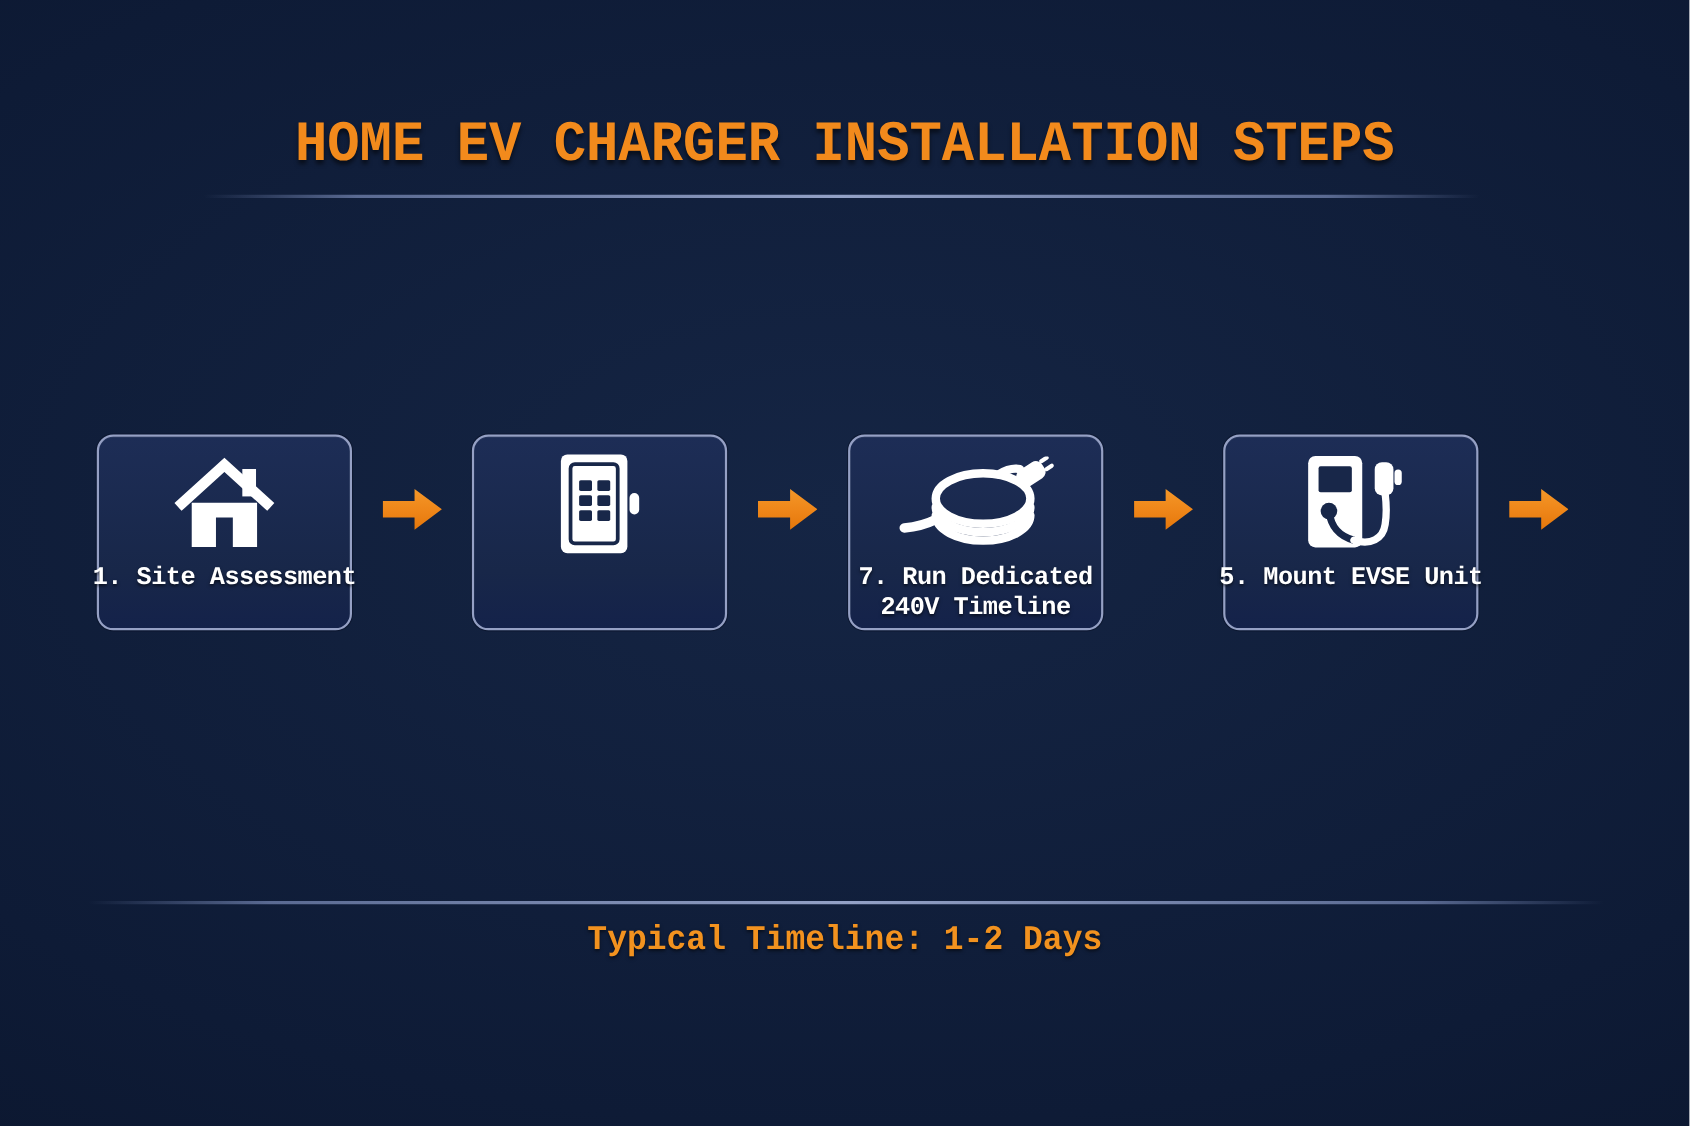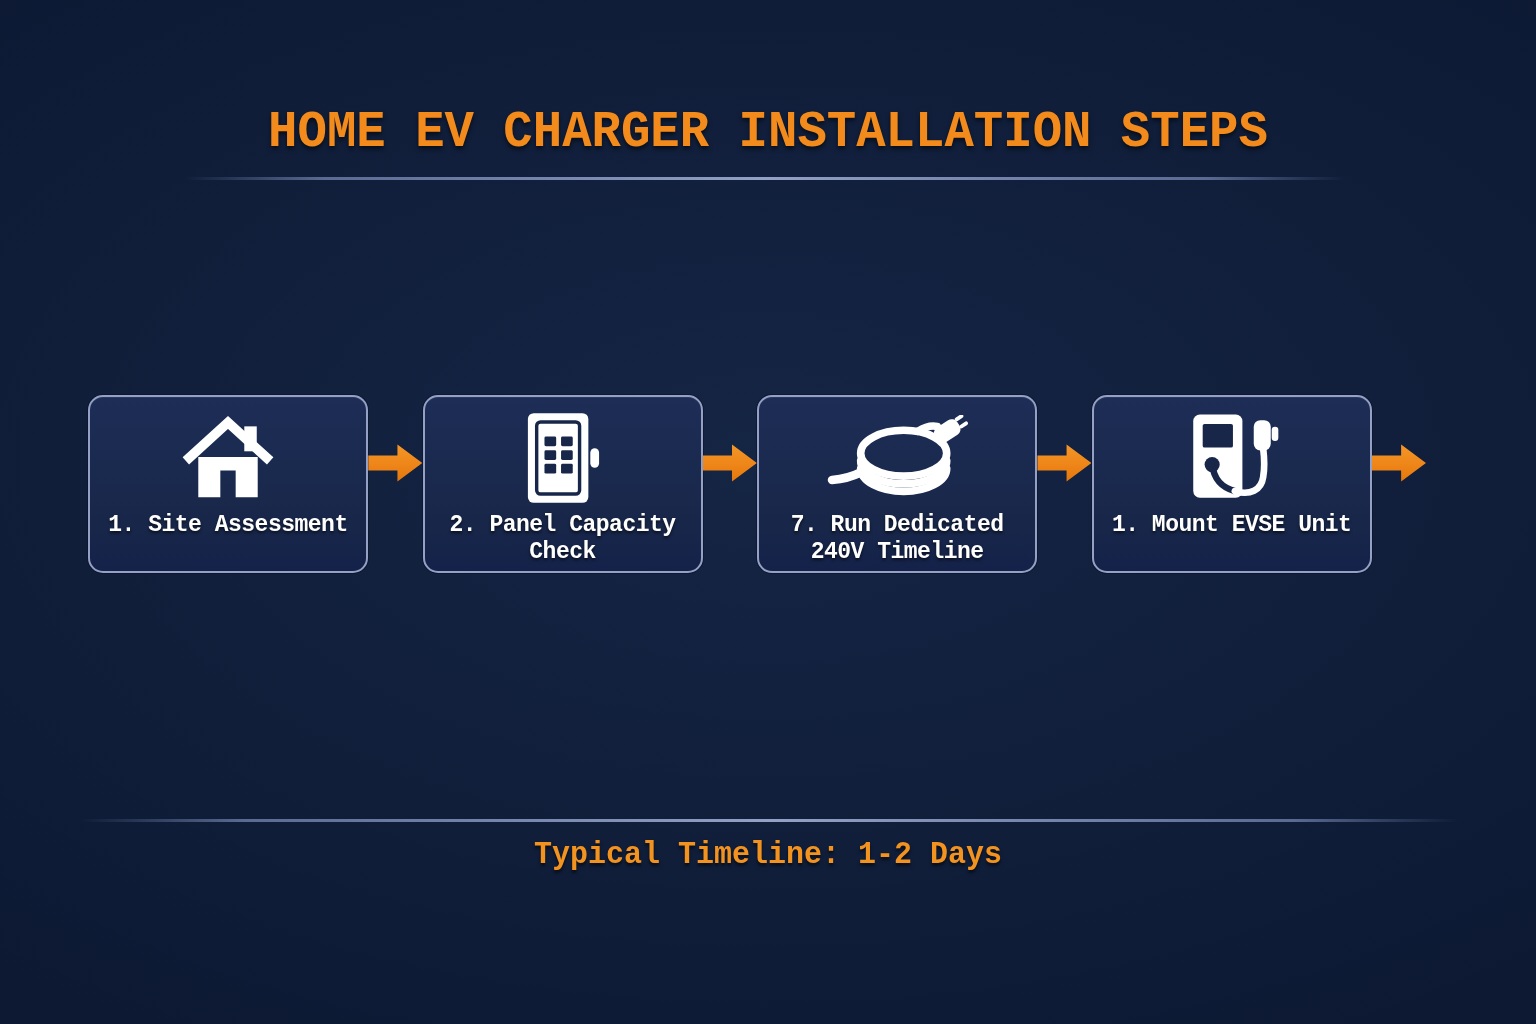--- a/index.html
+++ b/index.html
@@ -22,21 +22,21 @@
     background:linear-gradient(90deg, rgba(90,106,146,0) 0%, #5a6a92 12%, #93a1c6 50%, #5a6a92 88%, rgba(90,106,146,0) 100%);
   }
   .divider.top{top:177px;left:185px;width:1160px;}
   .divider.bottom{top:819px;left:80px;width:1378px;}
   
   .steps{
     position:absolute;top:395px;left:88px;width:1332px;height:182px;
     display:flex;justify-content:space-between;align-items:stretch;
   }
   .card{
-    flex:none;width:280px;height:178px;box-sizing:border-box;
+    flex:none;width:232px;height:178px;box-sizing:border-box;
     background:linear-gradient(180deg,#1d2d56 0%,#182749 70%,#14224a 100%);
     border:2px solid #95A0C4;border-radius:15px;
     box-shadow:0 0 0 1px rgba(10,18,40,.6), inset 0 1px 0 rgba(255,255,255,.06);
     display:flex;flex-direction:column;align-items:center;
     padding-top:12px;
   }
   .icon-slot{height:98px;display:flex;align-items:center;justify-content:center;}
   .caption{
     margin-top:5px;text-align:center;color:#fff;font-weight:bold;
     font-size:23px;line-height:27px;letter-spacing:-0.5px;
@@ -95,24 +95,20 @@
             <rect x="21" y="26" width="12" height="10" rx="1.5"></rect>
             <rect x="38" y="26" width="12" height="10" rx="1.5"></rect>
             <rect x="21" y="40" width="12" height="10" rx="1.5"></rect>
             <rect x="38" y="40" width="12" height="10" rx="1.5"></rect>
             <rect x="21" y="54" width="12" height="10" rx="1.5"></rect>
             <rect x="38" y="54" width="12" height="10" rx="1.5"></rect>
           </g>
           <rect x="68" y="38" width="9" height="20" rx="4.5" fill="#fff"></rect>
         </svg>
       </div>
-      <div class="caption">
-        <span>2. Panel Capacity</span>
-        <span>Check</span>
-      </div>
     </div>
 
     <div class="arrow"></div>
 
     <div class="card">
       <div class="icon-slot">
         <svg width="156" height="86" viewBox="0 0 160 90">
           <g fill="none" stroke="#fff" stroke-width="8" stroke-linecap="round">
             <path d="M42 60 C34 64 24 67 12 68" stroke-width="9"></path>
             <ellipse cx="87" cy="40" rx="45" ry="24"></ellipse>
@@ -141,21 +137,21 @@
           <rect x="14" y="4" width="52" height="88" rx="7" fill="#fff"></rect>
           <rect x="24" y="14" width="32" height="25" rx="2" fill="#182749"></rect>
           <circle cx="34" cy="57" r="8" fill="#182749"></circle>
           <path d="M34 57 C36 73 44 81 58 85" fill="none" stroke="#182749" stroke-width="7"></path>
           <path d="M58 85 C74 90 86 84 88 70 C90 58 89 48 88 40" fill="none" stroke="#fff" stroke-width="7" stroke-linecap="round"></path>
           <rect x="78" y="10" width="18" height="32" rx="7" fill="#fff"></rect>
           <rect x="97" y="17" width="7" height="15" rx="3.5" fill="#fff"></rect>
         </svg>
       </div>
       <div class="caption">
-        <span>1. Mount EVSE Unit</span>
+        <span>5. Mount EVSE Unit</span>
         <span></span>
       </div>
     </div>
 
     <div class="arrow"></div>
 
 
   </div>
 
   <div class="divider bottom"></div>

